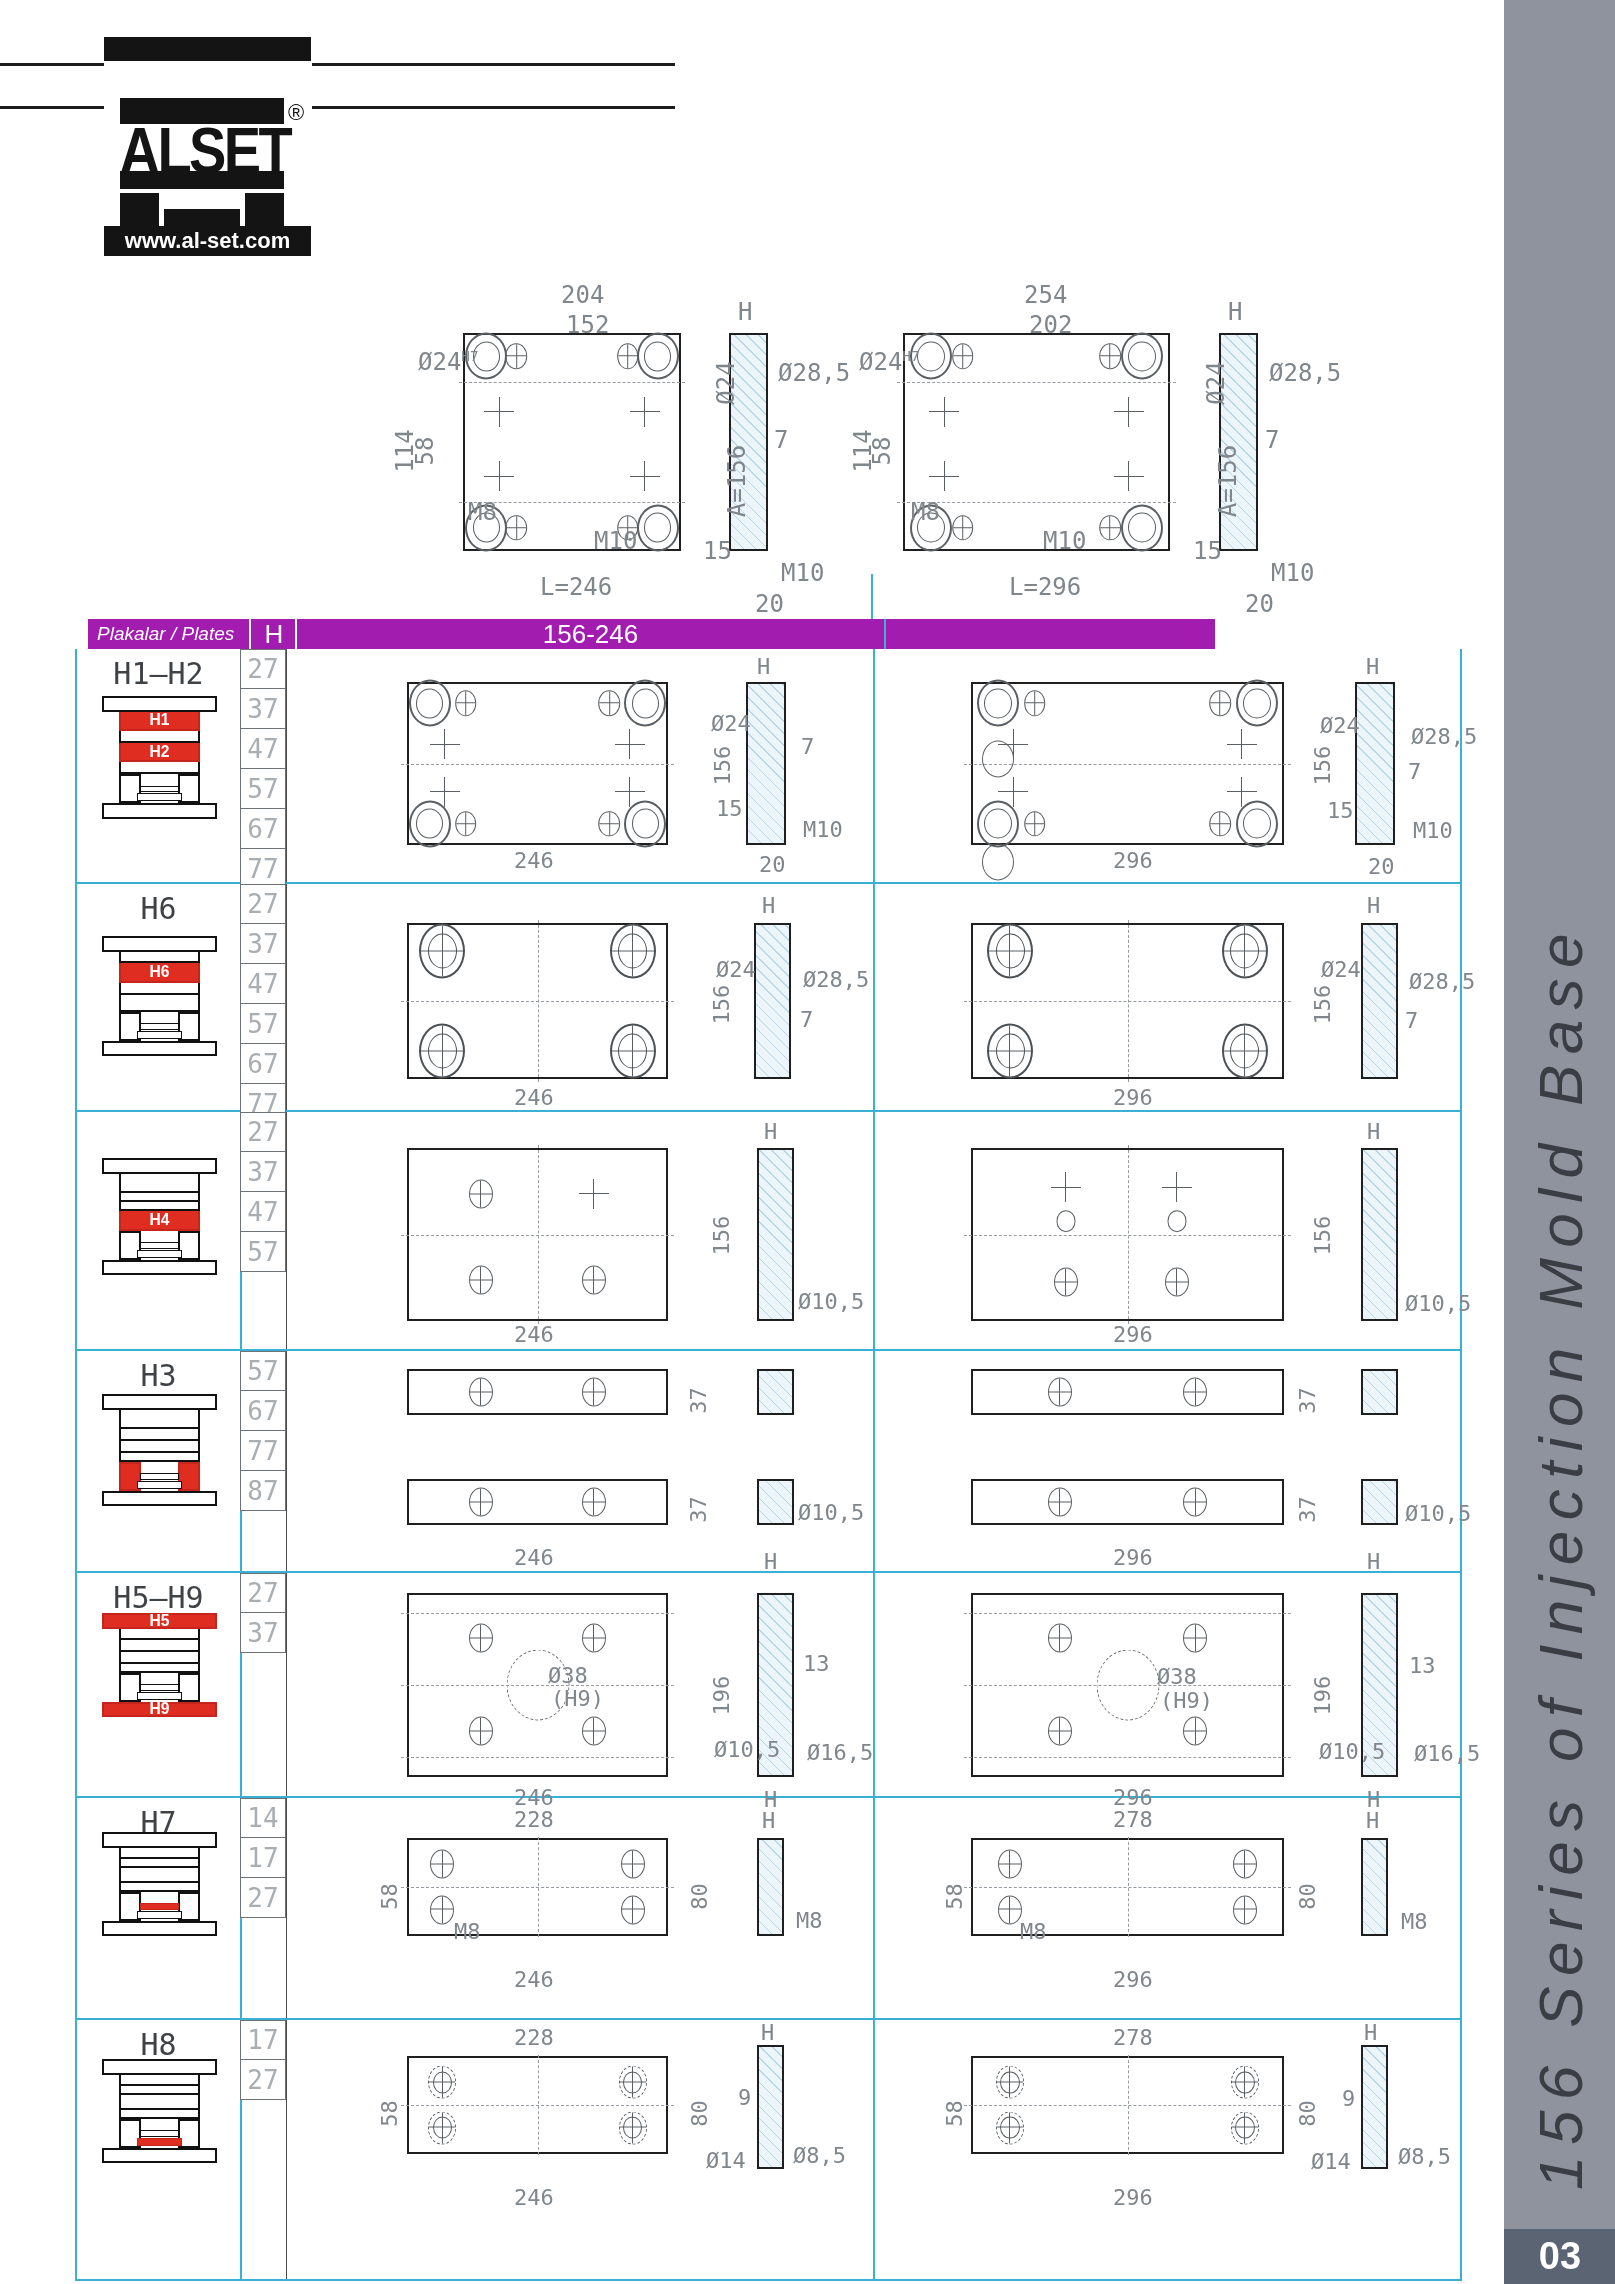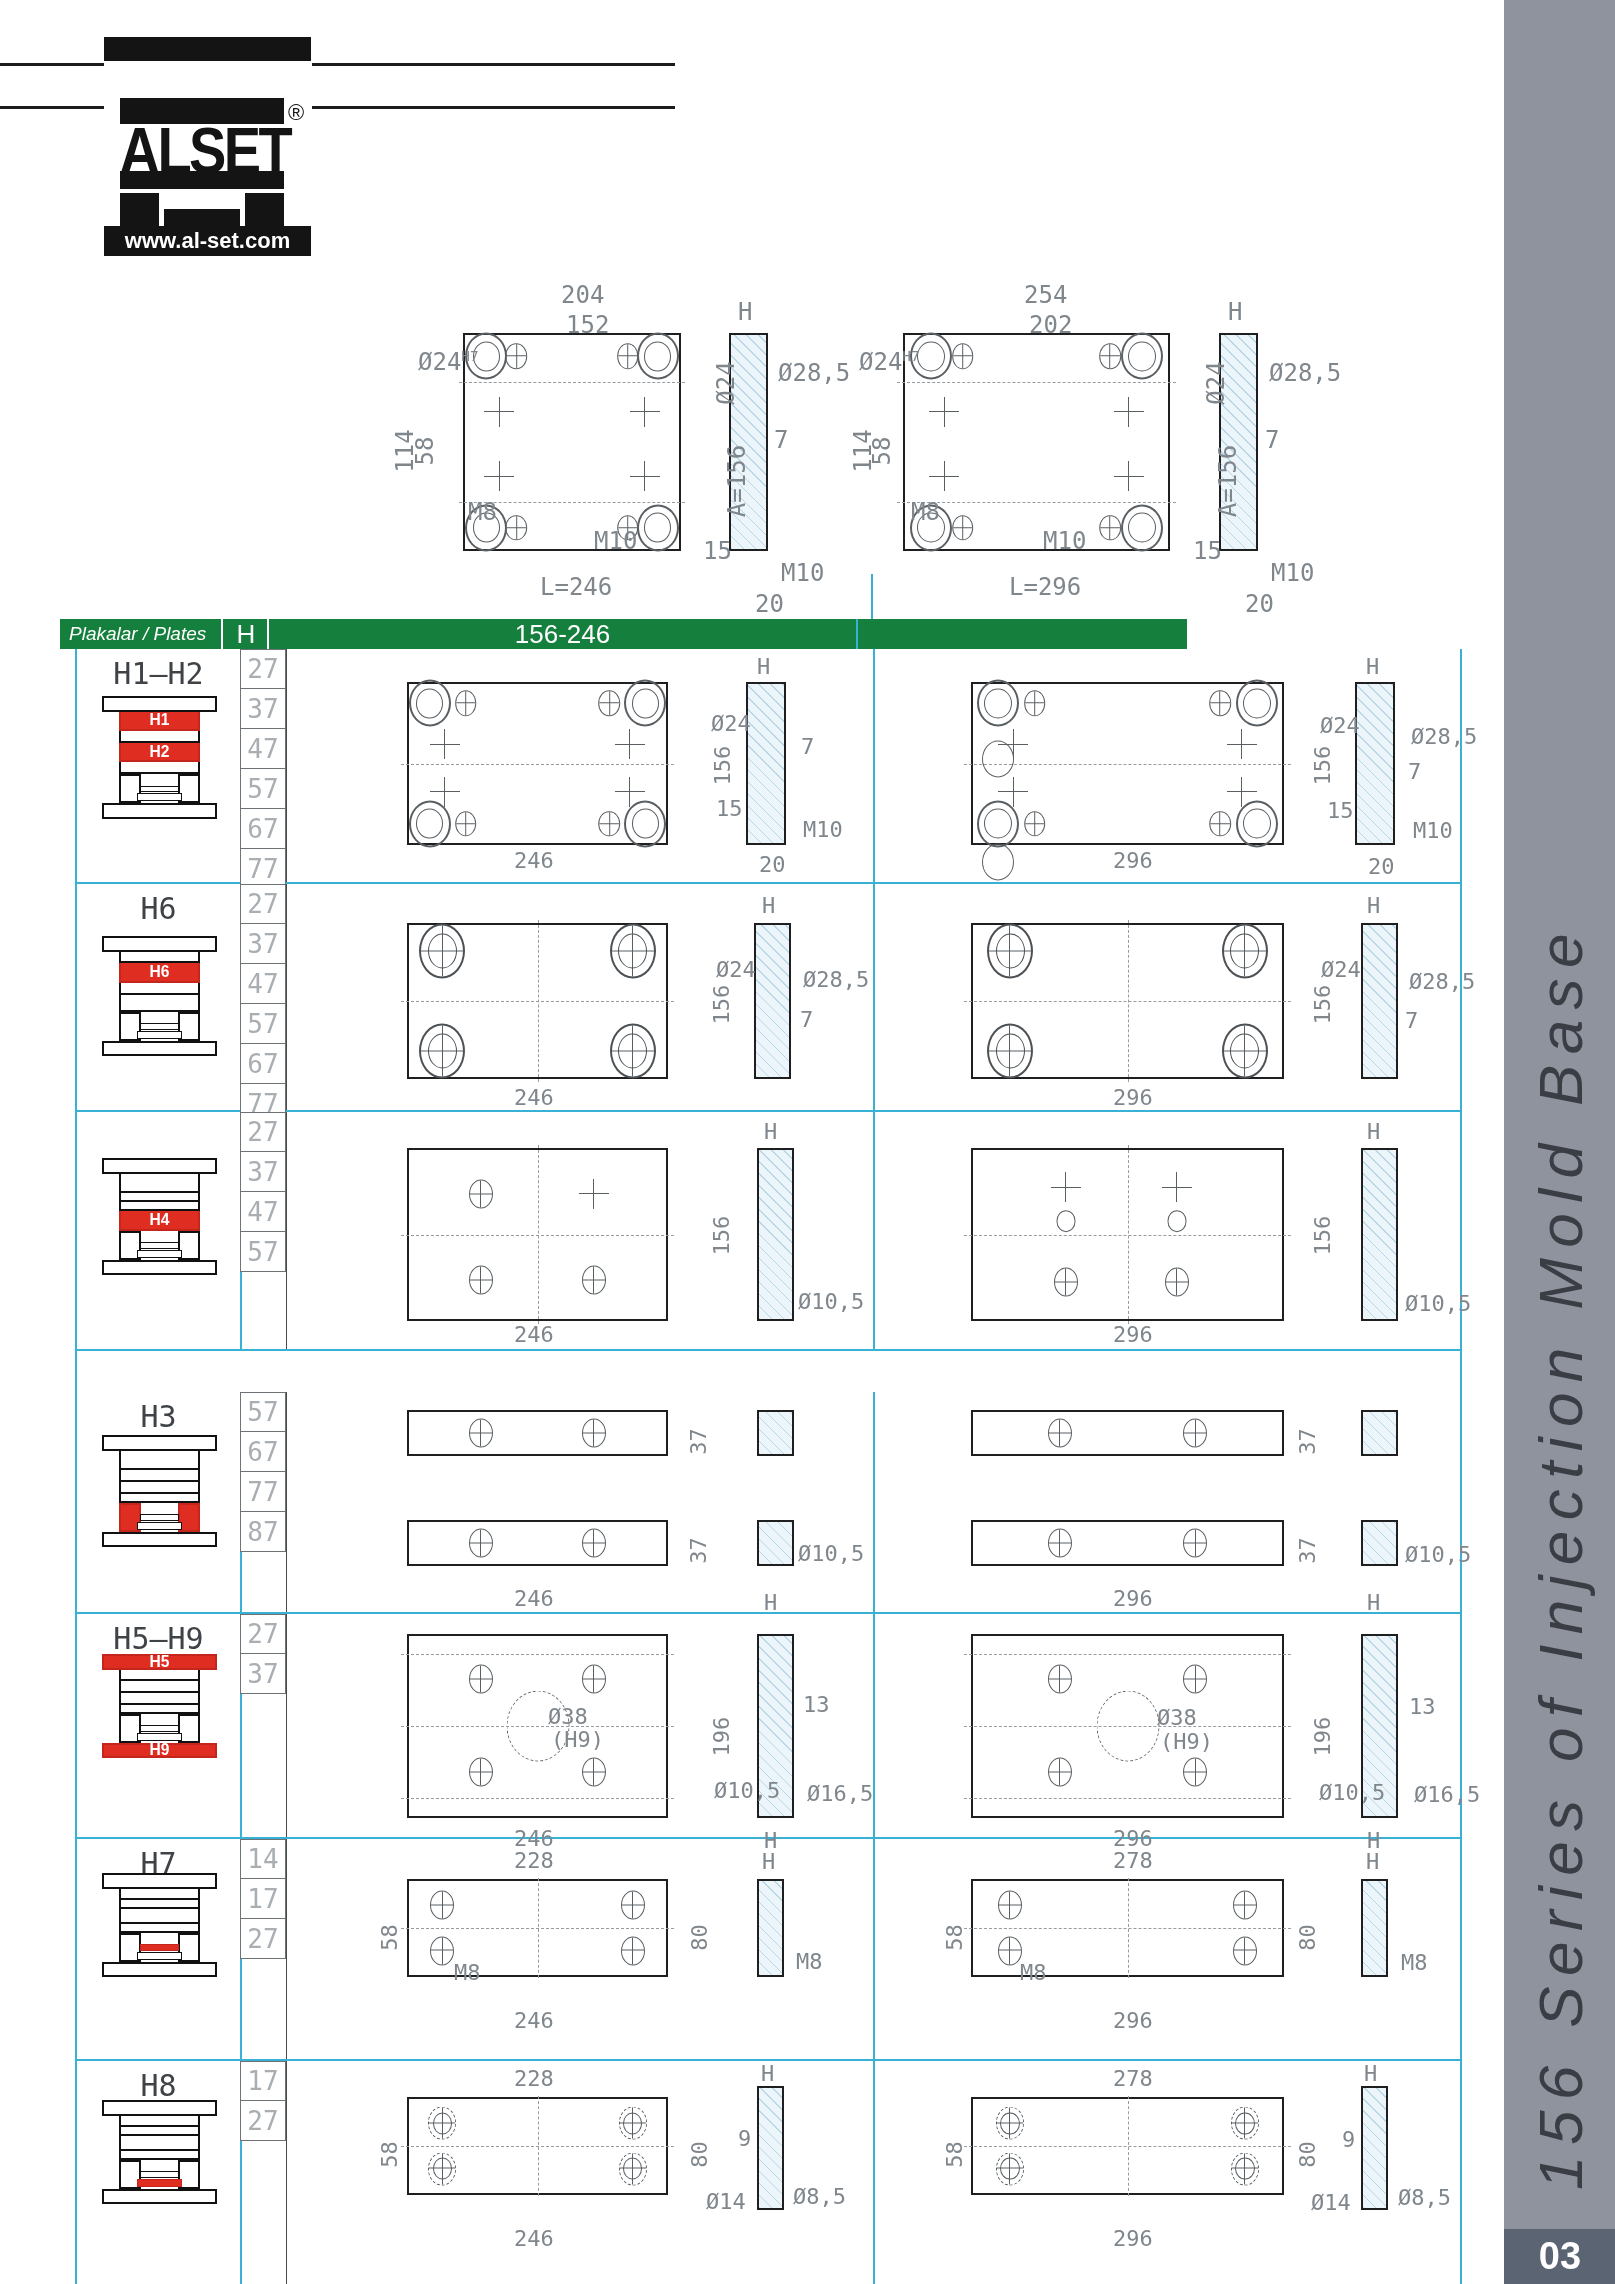--- a/index.html
+++ b/index.html
@@ -21,21 +21,21 @@
       display:flex;align-items:center;justify-content:center;font-size:38px;font-weight:bold;}
   
   #logo{position:absolute;left:104px;top:37px;width:207px;}
   .lg-bar{position:absolute;background:#141414;}
   #lg-alset{position:absolute;left:15.6px;top:87px;width:167px;height:48px;color:#141414;font-weight:bold;
      font-size:56px;letter-spacing:-2.6px;transform:scaleY(1.15);transform-origin:top;text-align:center;line-height:48px;}
   #lg-reg{position:absolute;left:184px;top:63px;font-size:22px;color:#141414;}
   #lg-www{position:absolute;left:0;top:189px;width:207px;height:30px;background:#141414;color:#fff;
      display:flex;align-items:center;justify-content:center;font-size:22px;font-weight:bold;}
   
-  #thead{position:absolute;left:60px;top:619px;width:1127px;height:30px;background:#15803d;color:#fff;}
+  #thead{position:absolute;left:88px;top:619px;width:1127px;height:30px;background:#a21caf;color:#fff;}
   #thead .sep{position:absolute;top:0;bottom:0;width:2px;background:#fff;}
   #tbody{position:absolute;left:75px;top:649px;width:1383px;border-left:2px solid #38b1d4;border-right:2px solid #38b1d4;}
   .trow{position:relative;width:100%;border-bottom:2px solid #38b1d4;}
   .vline{position:absolute;top:0;bottom:0;width:2px;background:#38b1d4;}
   .vline-dark{position:absolute;top:0;bottom:0;width:1.3px;background:#4a4a4a;}
   .row-label{position:absolute;left:0;top:6.5px;width:163px;text-align:center;
      font-family:"DejaVu Sans Mono",monospace;font-size:30px;color:#3f4347;}
   .h-col{position:absolute;left:163px;top:0;width:46px;}
   .hcell{box-sizing:border-box;width:46px;height:40px;border:1.3px solid #6d7277;border-top:none;background:#fff;
      font-family:"DejaVu Sans Mono",monospace;font-size:26px;color:#a9aeb3;
@@ -399,21 +399,21 @@
             <div class="lineh" style="top: 50%;"></div>
             <div class="linev" style="left: 50%;"></div>
           </div>
           <div class="sect" style="left: 488px; top: 36px; width: 37px; height: 173px;"></div>
           <div class="dim" style="left: 494px; top: 6.5px;">H</div>
           <div class="dim rot" style="left: 430px; top: 111px;">156</div>
           <div class="dim" style="left: 240px; top: 210px;">296</div>
           <div class="dim" style="left: 532px; top: 179px;">Ø10,5</div>
         </div>
       </div>
-    <div class="trow" style="height: 220px; margin-top: 41px;">
+    <div class="trow" style="height: 220px;">
         <div class="vline" style="left: 163px;"></div>
         <div class="vline-dark" style="left: 209px;"></div>
         <div class="vline" style="left: 796px;"></div>
         <div class="row-label">H3</div>
         <div class="micon" style="top: 43px;">
           <div class="ip-plate"></div>
           <div class="ip-band" style="height: 19.6px;"></div>
           <div class="ip-band"></div>
           <div class="ip-band"></div>
           <div class="ip-band" style="height: 9px;"></div>

